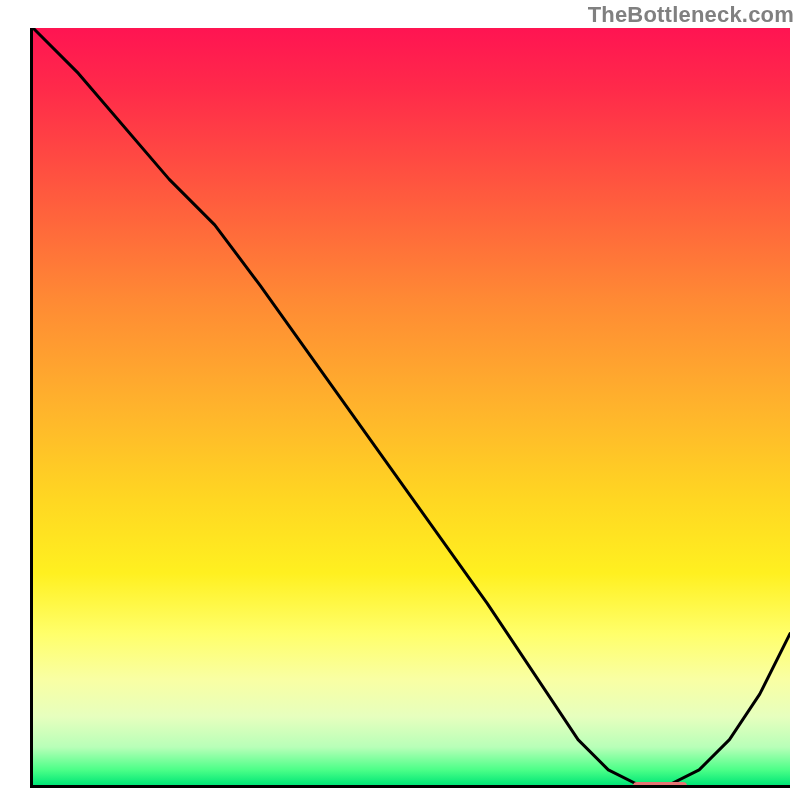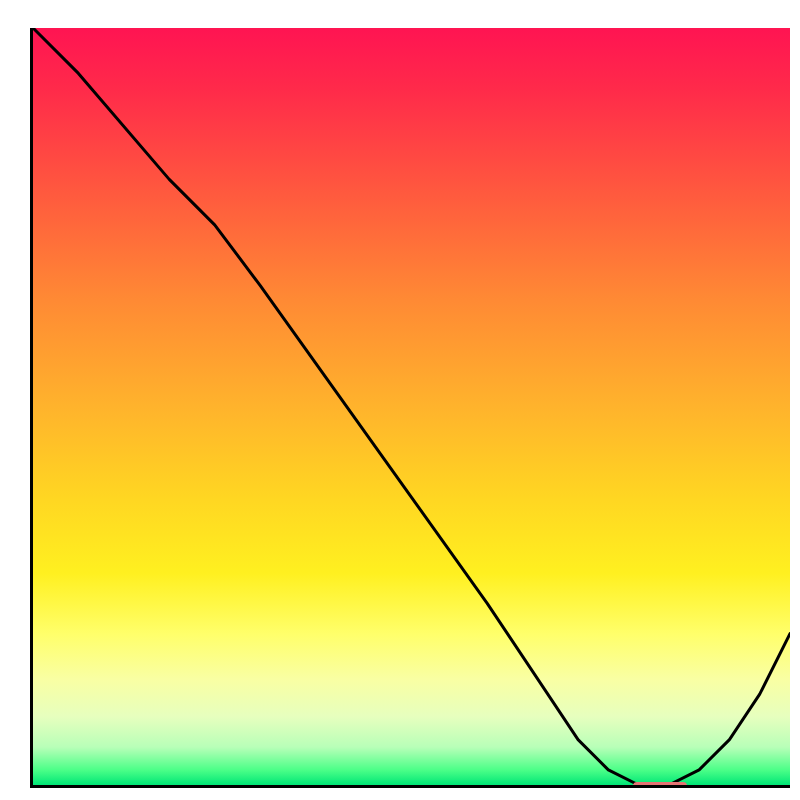--- a/index.html
+++ b/index.html
@@ -71,20 +71,21 @@
     position: absolute;
     height: 9px;
     background: #e57373; 
     border-radius: 4px;
   }
 </style>
 </head>
 <body>
 
 <div class="wrap">
+  <div class="watermark">TheBottleneck.com</div>
 
   <div class="plot">
     <div class="gradient-fill"></div>
 
     <svg class="curve" viewBox="0 0 760 760" preserveAspectRatio="none">
       <path id="curve-path" d="M0.0 0.0 L45.6 45.6 L136.8 152.0 L182.4 197.6 L228.0 258.4 L304.0 364.8 L380.0 471.2 L456.0 577.6 L516.8 668.8 L547.2 714.4 L577.6 744.8 L608.0 760.0 L638.4 760.0 L668.8 744.8 L699.2 714.4 L729.6 668.8 L760.0 608.0" fill="none" stroke="#000" stroke-width="3" stroke-linejoin="round" stroke-linecap="round"></path>
     </svg>
 
     <div class="marker" id="marker" style="left: 600.4px; width: 53.2px; top: 754px;"></div>
   </div>

